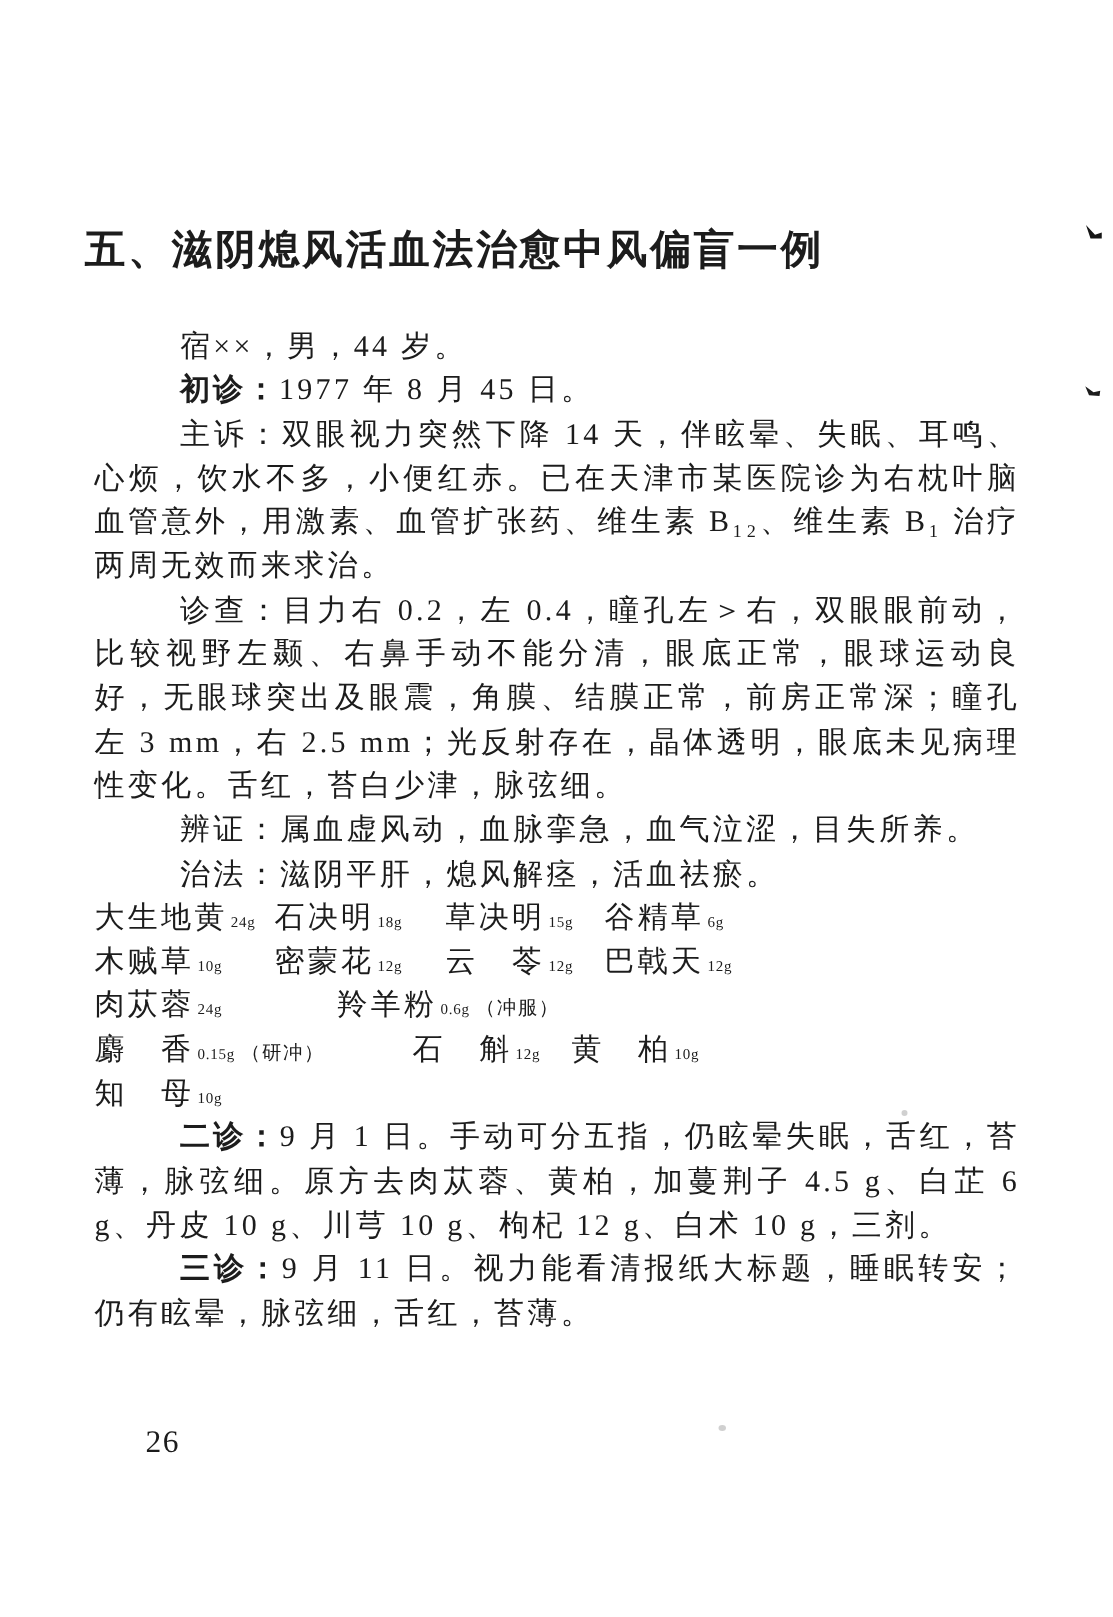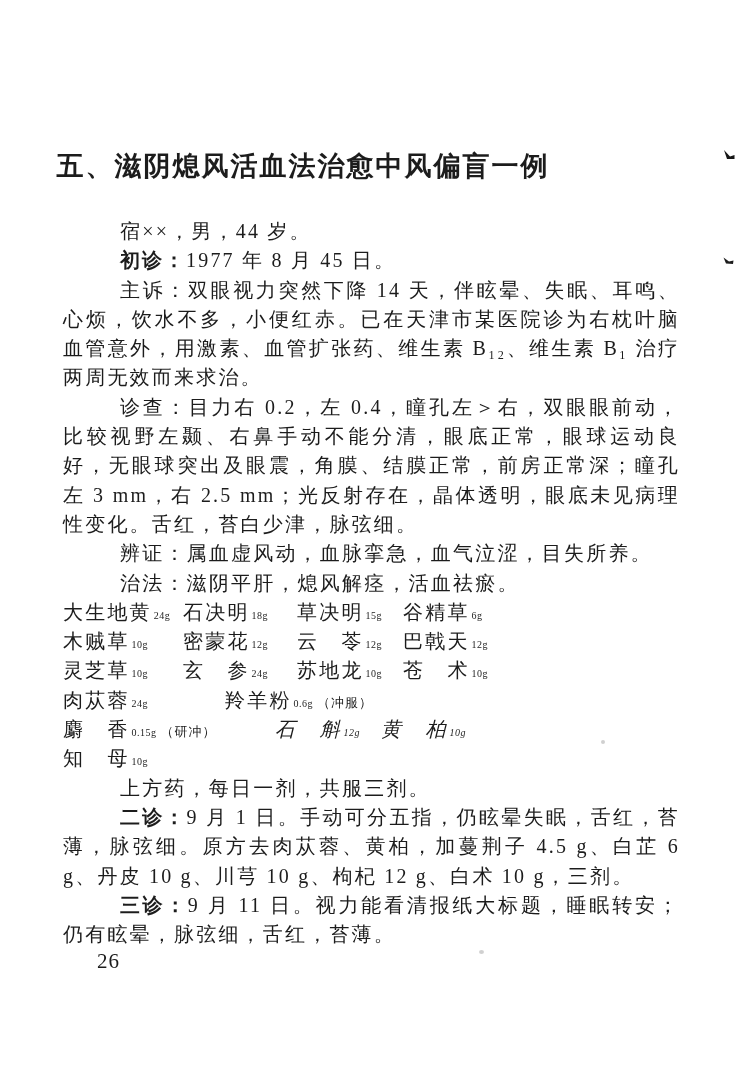--- a/index.html
+++ b/index.html
@@ -62,21 +62,21 @@
   }
   .note{
     font-size:13px;
     letter-spacing:1px;
     margin-left:4px;
   }
   .span-rest{grid-column:2 / span 3;padding-left:42px;}
   .span-two{grid-column:1 / span 2;}
   .col3{grid-column:3;}
   .col4{grid-column:4;}
-  .shift-l{position:relative;left:-22px;font-style:italic;}
+  .shift-l{position:relative;left:-22px;}
   .page-number{
     position:absolute;
     left:97px;top:949px;
     font-size:21px;
     letter-spacing:1px;
   }
   
   .artifact{position:absolute;}
   .speck{
     position:absolute;
@@ -116,46 +116,39 @@
           <span class="rx-cell"><span class="herb">谷精草</span><span class="qty">6g</span></span>
         </div>
 
         <div class="rx-row">
           <span class="rx-cell"><span class="herb">木贼草</span><span class="qty">10g</span></span>
           <span class="rx-cell"><span class="herb">密蒙花</span><span class="qty">12g</span></span>
           <span class="rx-cell"><span class="herb">云　苓</span><span class="qty">12g</span></span>
           <span class="rx-cell"><span class="herb">巴戟天</span><span class="qty">12g</span></span>
         </div>
 
-        <div class="rx-row">
-          <span class="rx-cell"><span class="herb">灵芝草</span><span class="qty">10g</span></span>
-          <span class="rx-cell"><span class="herb">玄　参</span><span class="qty">24g</span></span>
-          <span class="rx-cell"><span class="herb">苏地龙</span><span class="qty">10g</span></span>
-          <span class="rx-cell"><span class="herb">苍　术</span><span class="qty">10g</span></span>
-        </div>
 
         <div class="rx-row">
           <span class="rx-cell"><span class="herb">肉苁蓉</span><span class="qty">24g</span></span>
           <span class="rx-cell span-rest"><span class="herb">羚羊粉</span><span class="qty">0.6g</span><span class="note">（冲服）</span></span>
         </div>
 
         <div class="rx-row">
           <span class="rx-cell span-two"><span class="herb">麝　香</span><span class="qty">0.15g</span><span class="note">（研冲）</span></span>
           <span class="rx-cell col3 shift-l"><span class="herb">石　斛</span><span class="qty">12g</span></span>
           <span class="rx-cell col4 shift-l"><span class="herb">黄　柏</span><span class="qty">10g</span></span>
         </div>
 
         <div class="rx-row">
           <span class="rx-cell"><span class="herb">知　母</span><span class="qty">10g</span></span>
         </div>
 
       </div>
     </div>
 
-    <p><span>上方药，每日一剂，共服三剂。</span></p>
 
     <p><span class="lead-bold">二诊：</span><span>9 月 1 日。手动可分五指，仍眩晕失眠，舌红，苔薄，脉弦细。原方去肉苁蓉、黄柏，加蔓荆子 4.5 g、白芷 6 g、丹皮 10 g、川芎 10 g、枸杞 12 g、白术 10 g，三剂。</span></p>
 
     <p><span class="lead-bold">三诊：</span><span>9 月 11 日。视力能看清报纸大标题，睡眠转安；仍有眩晕，脉弦细，舌红，苔薄。</span></p>
 
   </div>
 
   <div class="page-number">26</div>
 
   <svg class="artifact" style="left:723px;top:149px;" width="13" height="13" aria-hidden="true">

